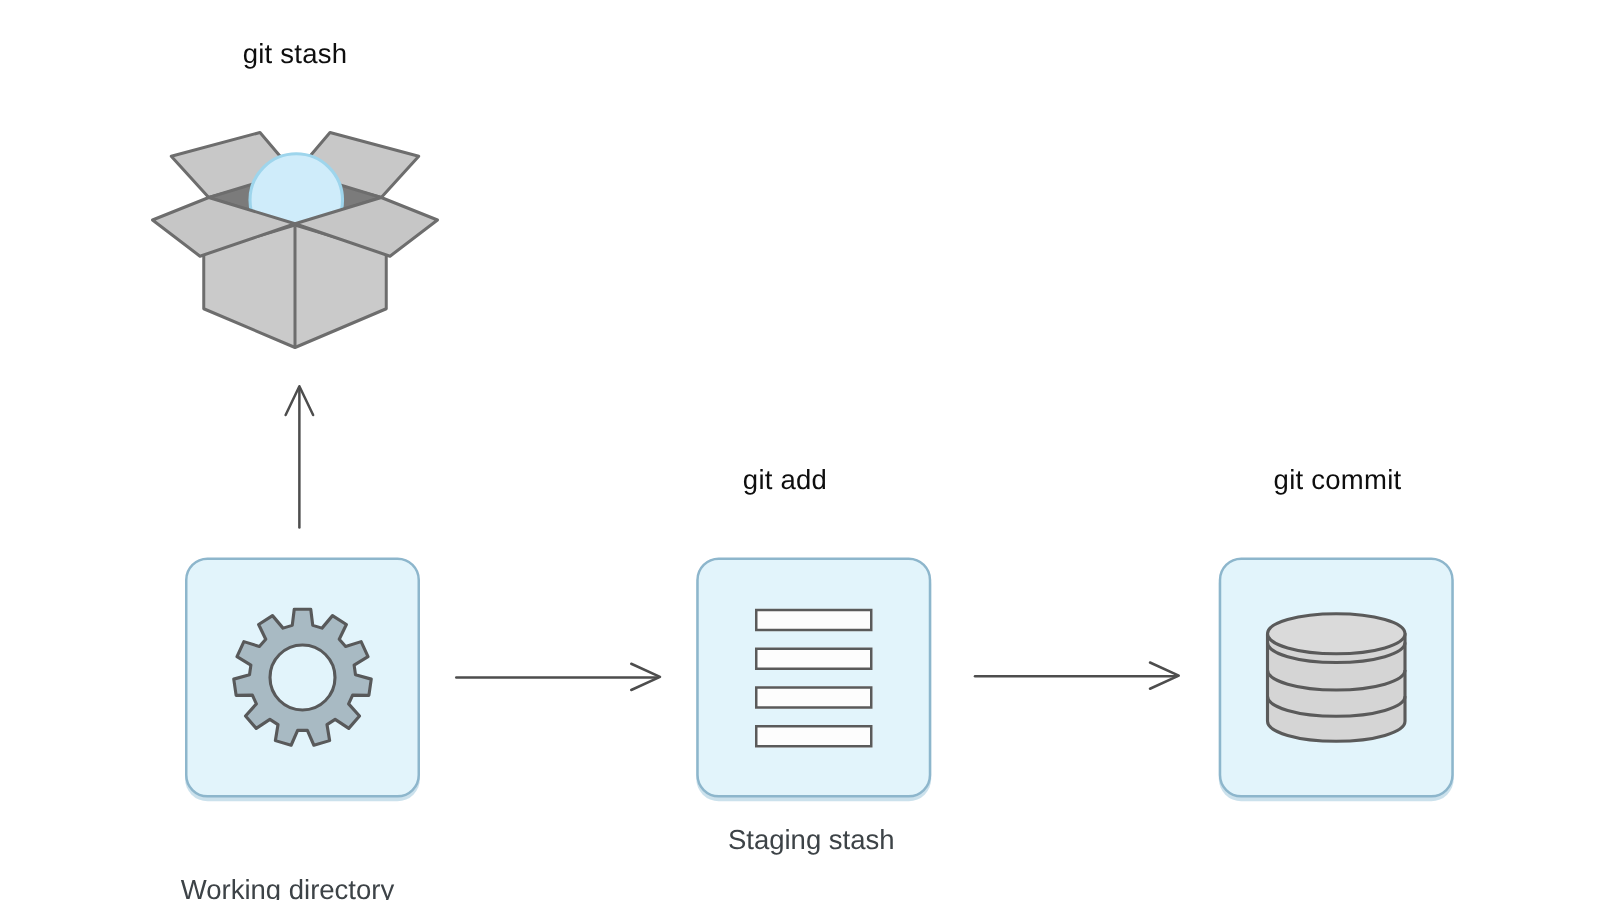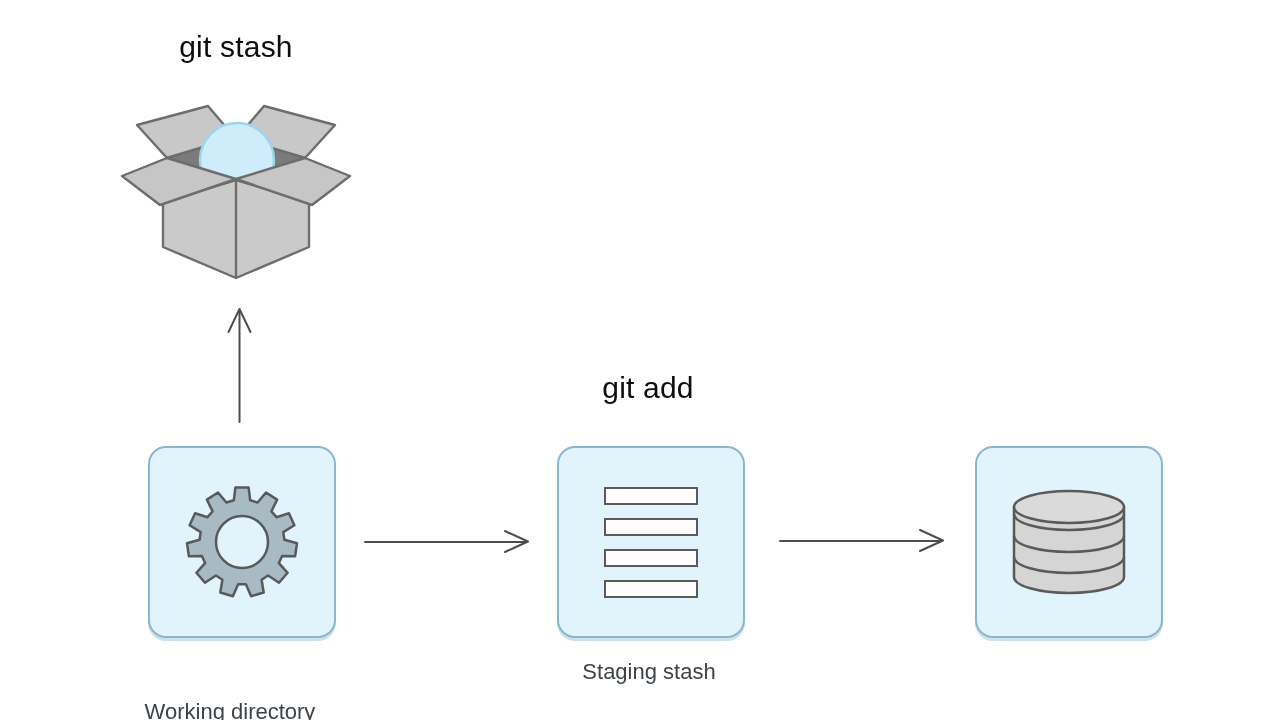--- a/index.html
+++ b/index.html
@@ -8,21 +8,21 @@
     width: 1280px;
     height: 720px;
     background: #ffffff;
     overflow: hidden;
     font-family: "Liberation Sans", "DejaVu Sans", sans-serif;
   }
   .abs { position: absolute; }
   .heading {
     width: 200px;
     text-align: center;
-    font-size: 30px;
+    font-size: 22px;
     font-weight: 400;
     color: #0e0e0e;
     letter-spacing: 0.2px;
     white-space: nowrap;
   }
   .card {
     position: absolute;
     top: 446px;
     width: 188px;
     height: 192px;
@@ -93,22 +93,23 @@
     </g>
   </svg>
 
   <svg class="abs" style="left:776px; top:523px;" width="176" height="36" viewBox="776 523 176 36">
     <g stroke="#4d4d4d" stroke-width="2" fill="none" stroke-linecap="round" stroke-linejoin="round">
       <line x1="780" y1="541" x2="941" y2="541"></line>
       <polyline points="920,530 943,540.5 920,551"></polyline>
     </g>
   </svg>
 
-  <div class="heading abs" style="left:548px; top:371px;">git add</div>
+  <div class="heading abs" style="left:528px; top:371px;">git add</div>
 
+  <div class="heading abs" style="left:970px; top:371px;">git commit</div>
 
   <div class="card" style="left:148px;">
     <svg width="120" height="120" viewBox="0 0 120 120">
       <path id="gear-path" d="M51.8 18.3L53.4 5.4L66.6 5.4L68.2 18.3L75.6 20.5L84.0 10.5L95.1 17.6L89.4 29.4L94.5 35.2L106.9 31.3L112.4 43.3L101.3 50.1L102.4 57.8L115.0 61.3L113.1 74.3L100.1 74.1L96.9 81.1L105.6 90.8L97.0 100.7L86.1 93.5L79.6 97.7L81.7 110.5L69.1 114.2L63.9 102.3L56.1 102.3L50.9 114.2L38.3 110.5L40.4 97.7L33.9 93.5L23.0 100.7L14.4 90.8L23.1 81.1L19.9 74.1L6.9 74.3L5.0 61.3L17.6 57.8L18.7 50.1L7.6 43.3L13.1 31.3L25.5 35.2L30.6 29.4L24.9 17.6L36.0 10.5L44.4 20.5Z" fill="#a8bac3" stroke="#58595a" stroke-width="2.5" stroke-linejoin="round"></path>
       <circle cx="60" cy="60" r="26" fill="#e2f4fb" stroke="#58595a" stroke-width="2.5"></circle>
     </svg>
   </div>
 
   <div class="card" style="left:557px;">
     <div class="bars">

